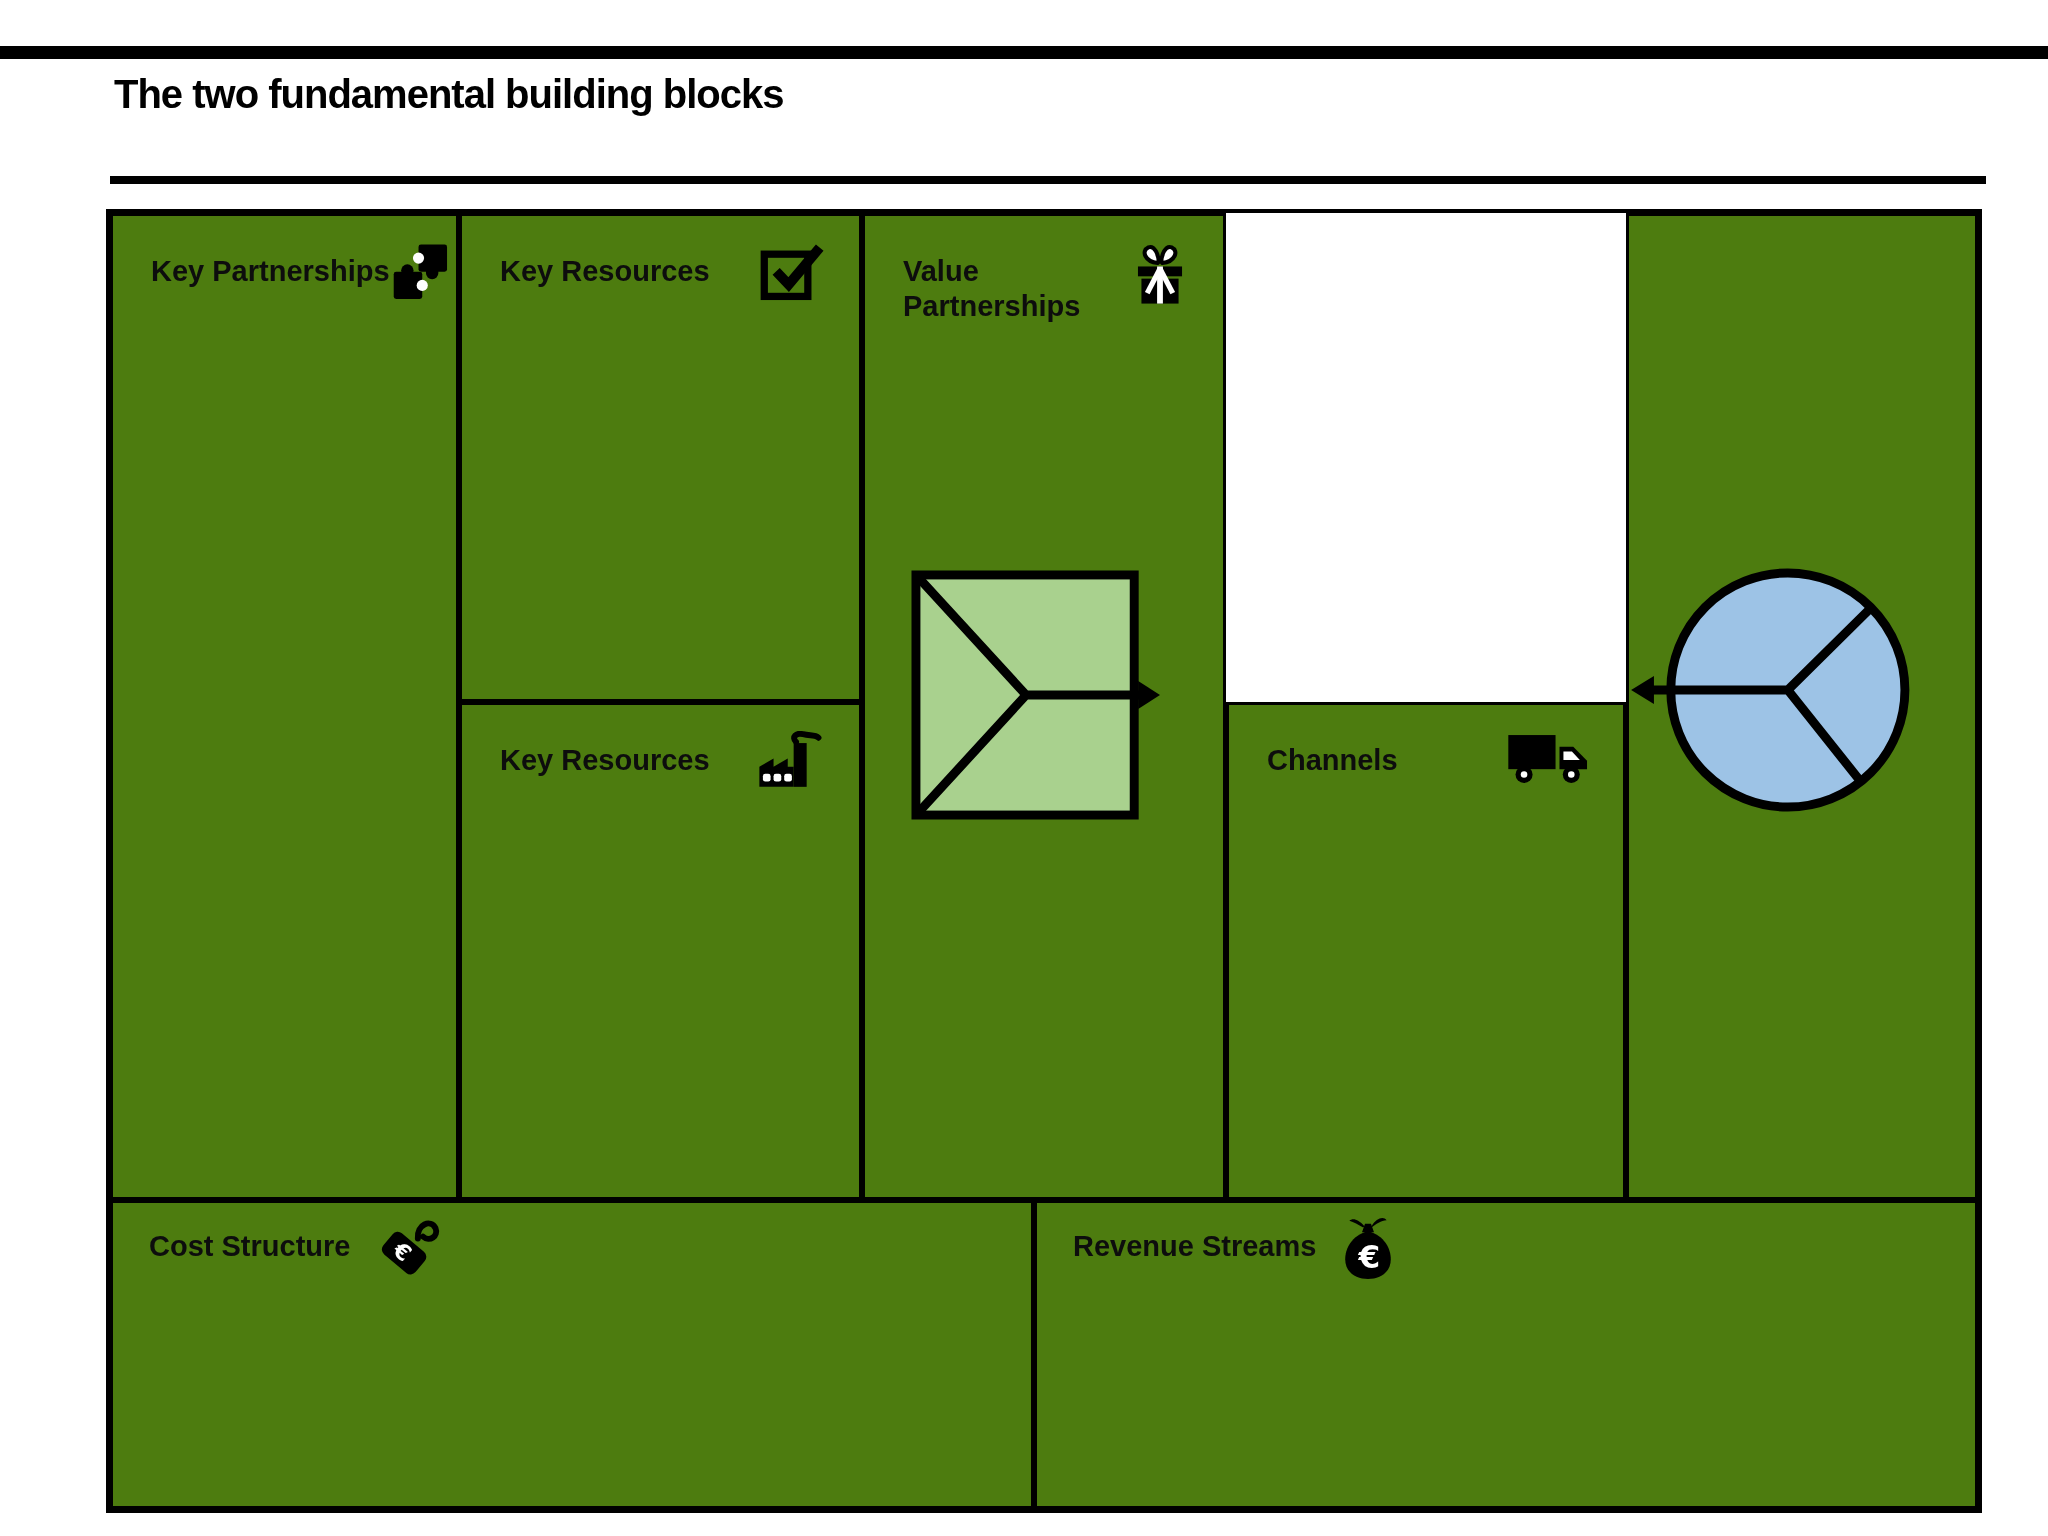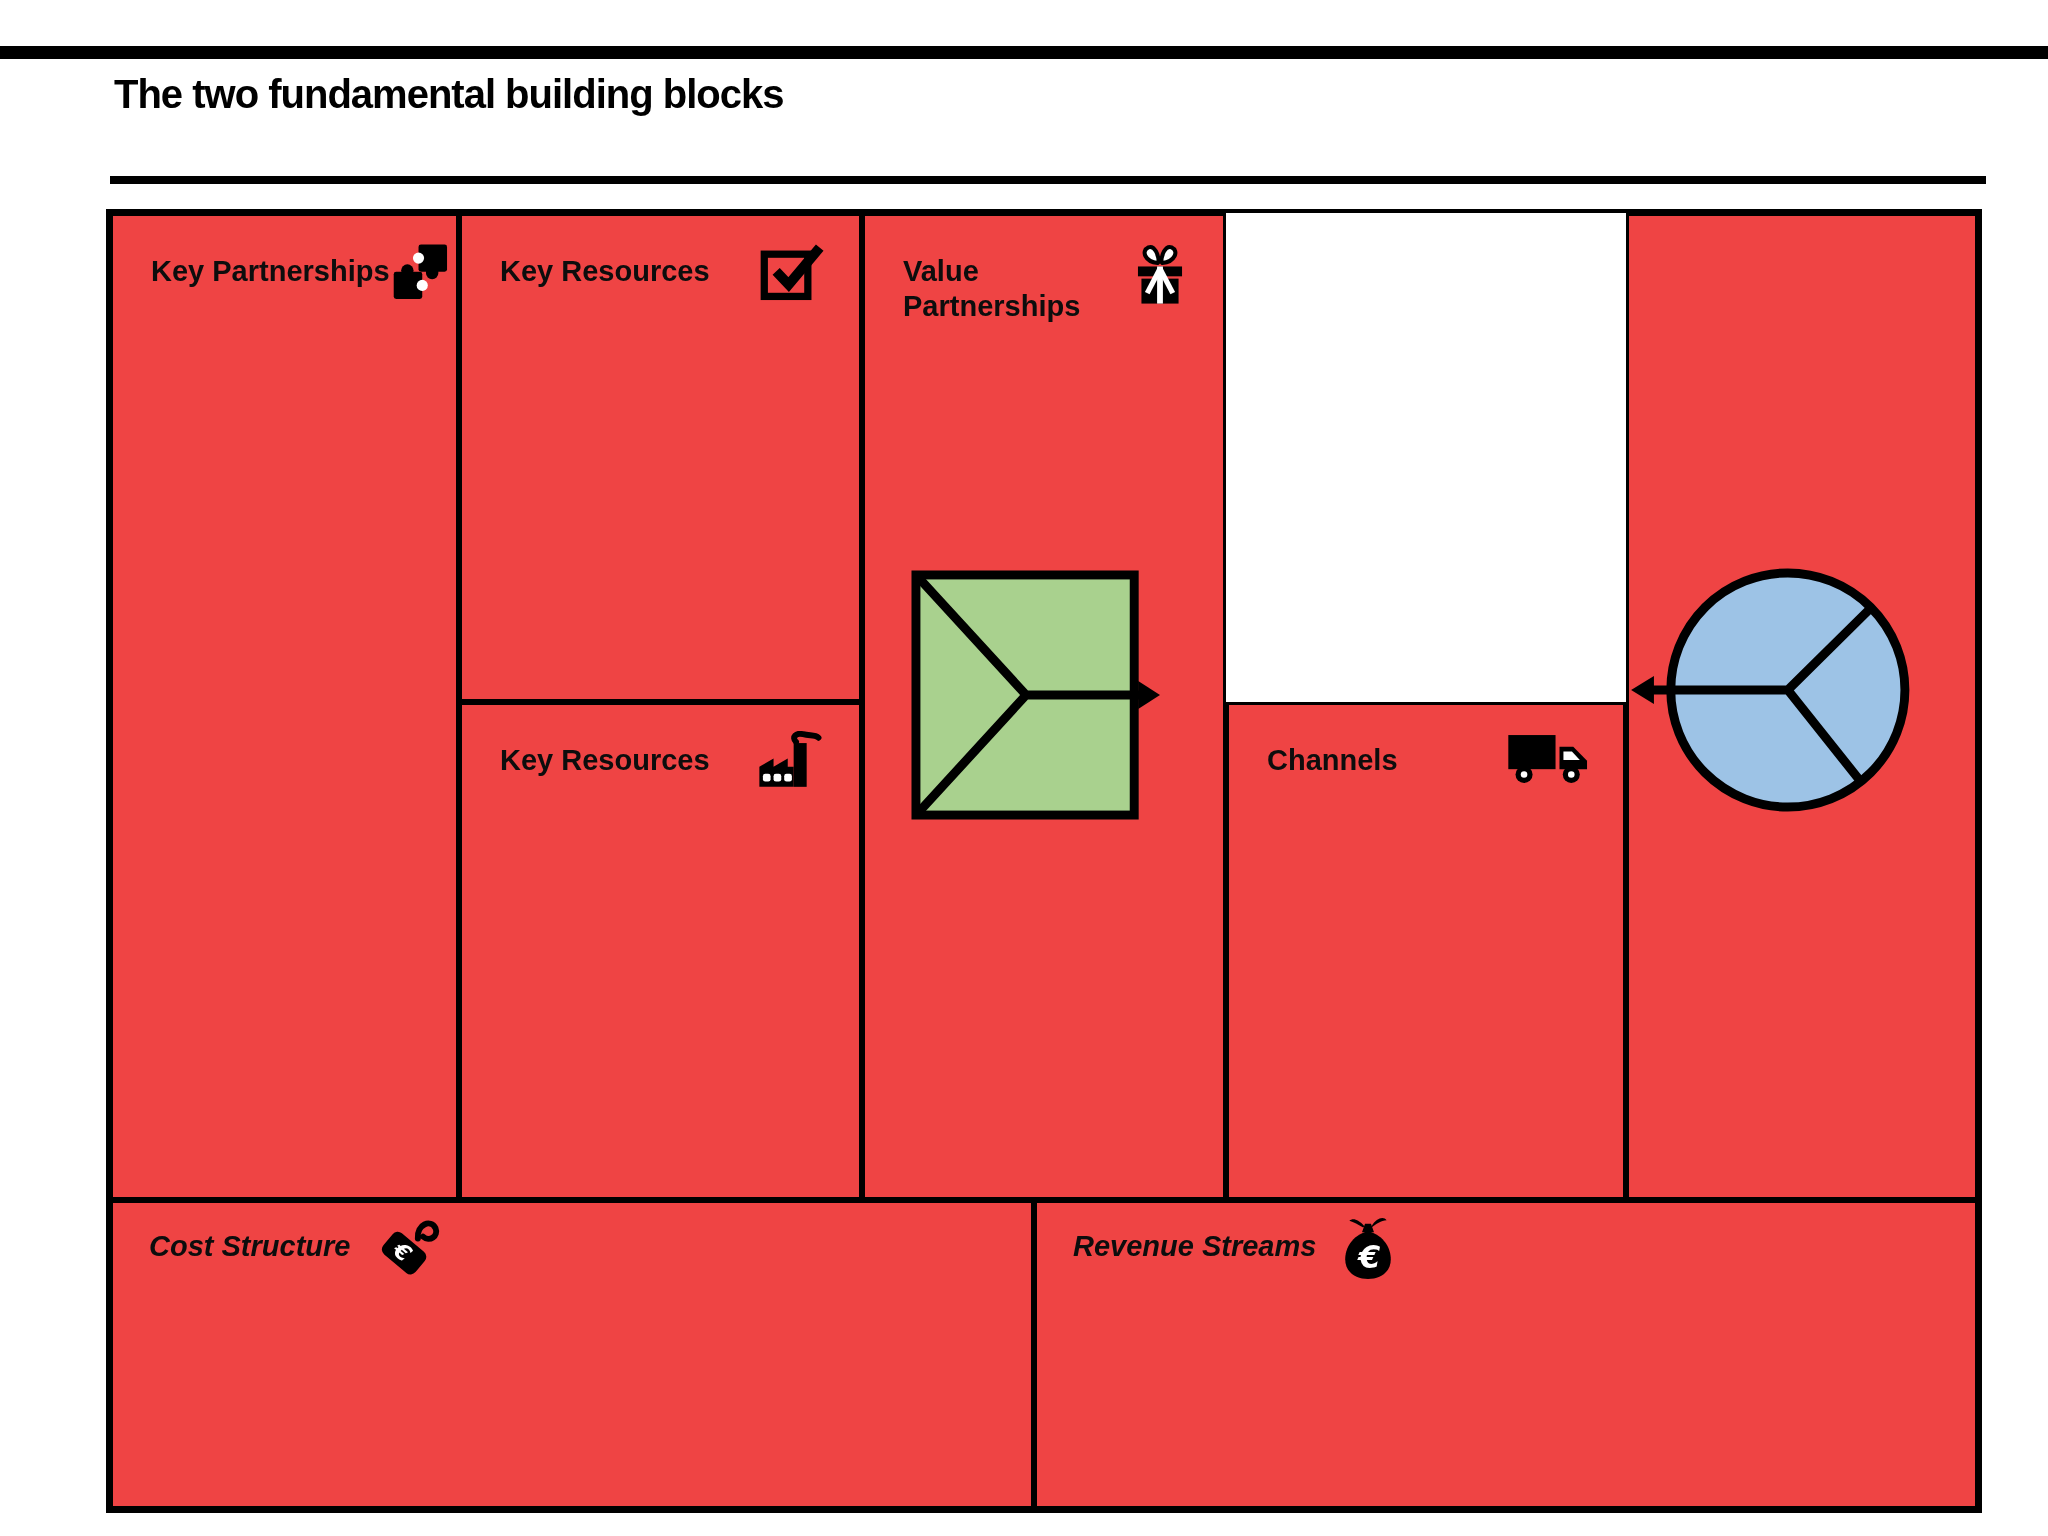--- a/index.html
+++ b/index.html
@@ -9,23 +9,23 @@
   }
   .top-strip{position:absolute;left:0;top:46px;width:2048px;height:13px;background:#000;}
   .page-title{position:absolute;left:114px;top:72px;margin:0;font-size:40px;font-weight:bold;
     letter-spacing:-1px;color:#000;white-space:nowrap;}
   .title-rule{position:absolute;left:110px;top:176px;width:1876px;height:8px;background:#000;}
 
   .canvas{position:absolute;left:106px;top:209px;width:1876px;height:1304px;
     border:4px solid #000;box-sizing:border-box;display:flex;flex-direction:column;background:#fff;}
   .grid-top{display:grid;grid-template-columns:349px 403px 364px 400px 352px;
     grid-template-rows:489px 498px;}
-  .grid-bottom{display:flex;flex:1;font-style:italic;}
+  .grid-bottom{display:flex;flex:1;}
 
-  .cell{border:3px solid #000;box-sizing:border-box;background:#ef4444;position:relative;}
+  .cell{border:3px solid #000;box-sizing:border-box;background:#4d7c0f;position:relative;}
   .cell-kp{grid-column:1;grid-row:1 / span 2;}
   .cell-ka{grid-column:2;grid-row:1;}
   .cell-kr{grid-column:2;grid-row:2;}
   .cell-vp{grid-column:3;grid-row:1 / span 2;}
   .cell-cr{grid-column:4;grid-row:1;}
   .cell-ch{grid-column:4;grid-row:2;text-align:center;}
   .cell-cs{grid-column:5;grid-row:1 / span 2;}
   .cell-cost{flex:0 0 924px;}
   .cell-rev{flex:1;}
 

